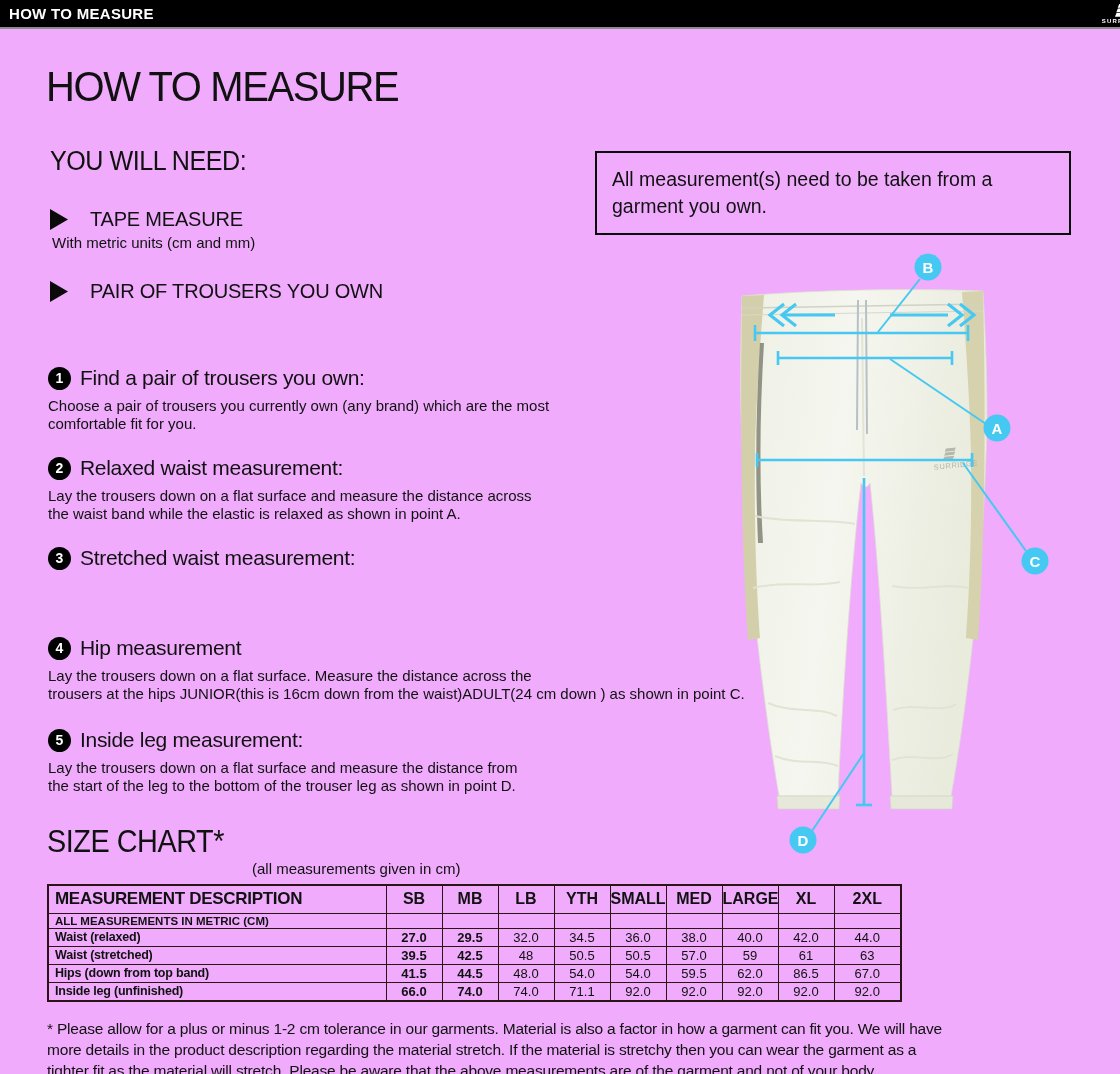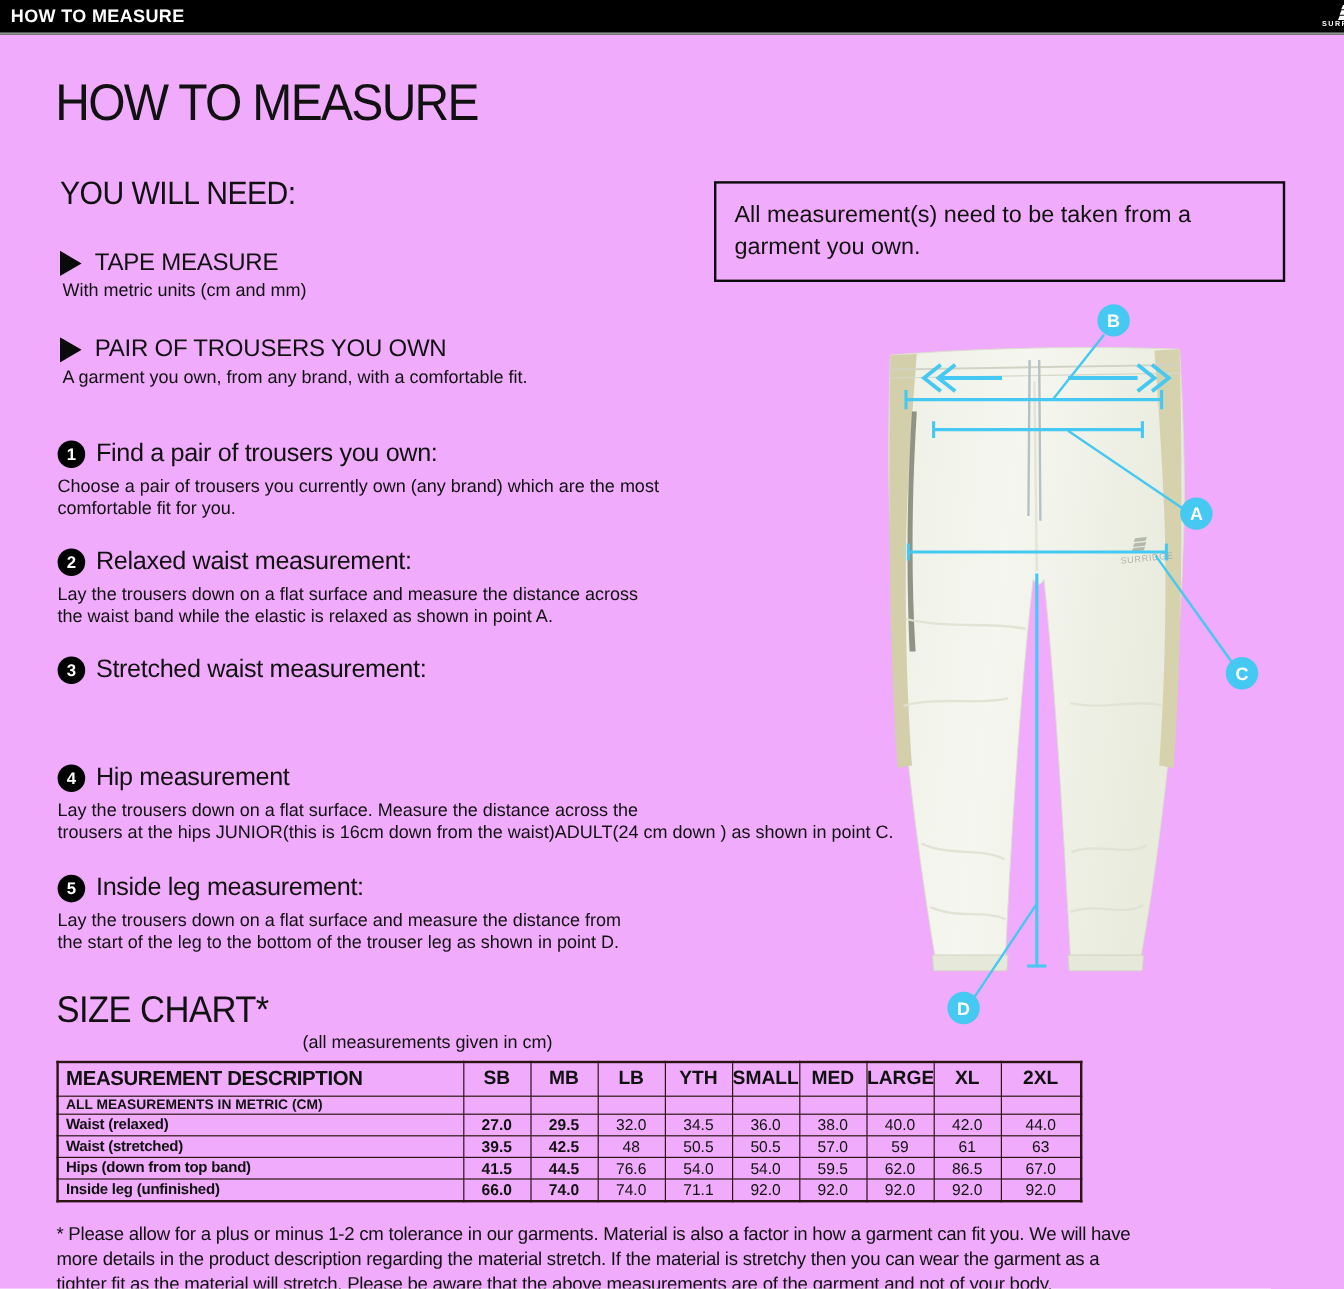--- a/index.html
+++ b/index.html
@@ -12,21 +12,21 @@
   .topbar-title{color:#fff;font-size:15px;font-weight:700;letter-spacing:.3px;}
   .brand{display:flex;flex-direction:column;align-items:center;line-height:1;}
   .brand-name{color:#fff;font-size:6px;font-weight:700;letter-spacing:1.2px;margin-top:1px;}
   
   .h1{position:absolute;left:46px;top:62px;font-size:43px;letter-spacing:-1.5px;
       transform:scaleX(.93);transform-origin:left;white-space:nowrap;}
   .ywn-heading{position:absolute;left:50px;top:146px;font-size:27px;letter-spacing:-.5px;
       transform:scaleX(.93);transform-origin:left;}
   
   .need-item{position:absolute;left:50px;}
-  .need-row{display:flex;align-items:center;gap:10px;}
+  .need-row{display:flex;align-items:center;gap:21px;}
   .need-title{font-size:20px;letter-spacing:-.2px;}
   .need-sub{font-size:15px;margin-top:3px;margin-left:2px;}
   
   .step{position:absolute;left:48px;}
   .step-head{display:flex;align-items:center;gap:9px;}
   .step-num{width:23px;height:23px;border-radius:50%;background:#000;color:#fff;
             font-size:14px;font-weight:700;display:flex;align-items:center;justify-content:center;flex:0 0 23px;}
   .step-title{font-size:21px;letter-spacing:-.3px;}
   .step-body{font-size:15px;line-height:17.5px;margin-top:7px;white-space:pre-line;}
   
@@ -84,21 +84,20 @@
     <div class="need-sub">With metric units (cm and mm)</div>
   </div>
 
   <div class="need-item" style="top:280px;">
     <div class="need-row">
       <svg width="19" height="21" viewBox="0 0 19 21">
         <polygon points="0,0 18,10.5 0,21" fill="#0a0a0a"></polygon>
       </svg>
       <span class="need-title">PAIR OF TROUSERS YOU OWN</span>
     </div>
-    <div class="need-sub">A garment you own, from any brand, with a comfortable fit.</div>
   </div>
 
   <div class="notice">All measurement(s) need to be taken from a
 garment you own.</div>
 
   <div class="step" style="top:366px;">
     <div class="step-head">
       <span class="step-num">1</span>
       <span class="step-title">Find a pair of trousers you own:</span>
     </div>
@@ -285,21 +284,21 @@
       <td>50.5</td>
       <td>57.0</td>
       <td>59</td>
       <td>61</td>
       <td>63</td>
     </tr>
     <tr class="data">
       <td>Hips (down from top band)</td>
       <td>41.5</td>
       <td>44.5</td>
-      <td>76.6</td>
+      <td>48.0</td>
       <td>54.0</td>
       <td>54.0</td>
       <td>59.5</td>
       <td>62.0</td>
       <td>86.5</td>
       <td>67.0</td>
     </tr>
     <tr class="data">
       <td>Inside leg (unfinished)</td>
       <td>66.0</td>

